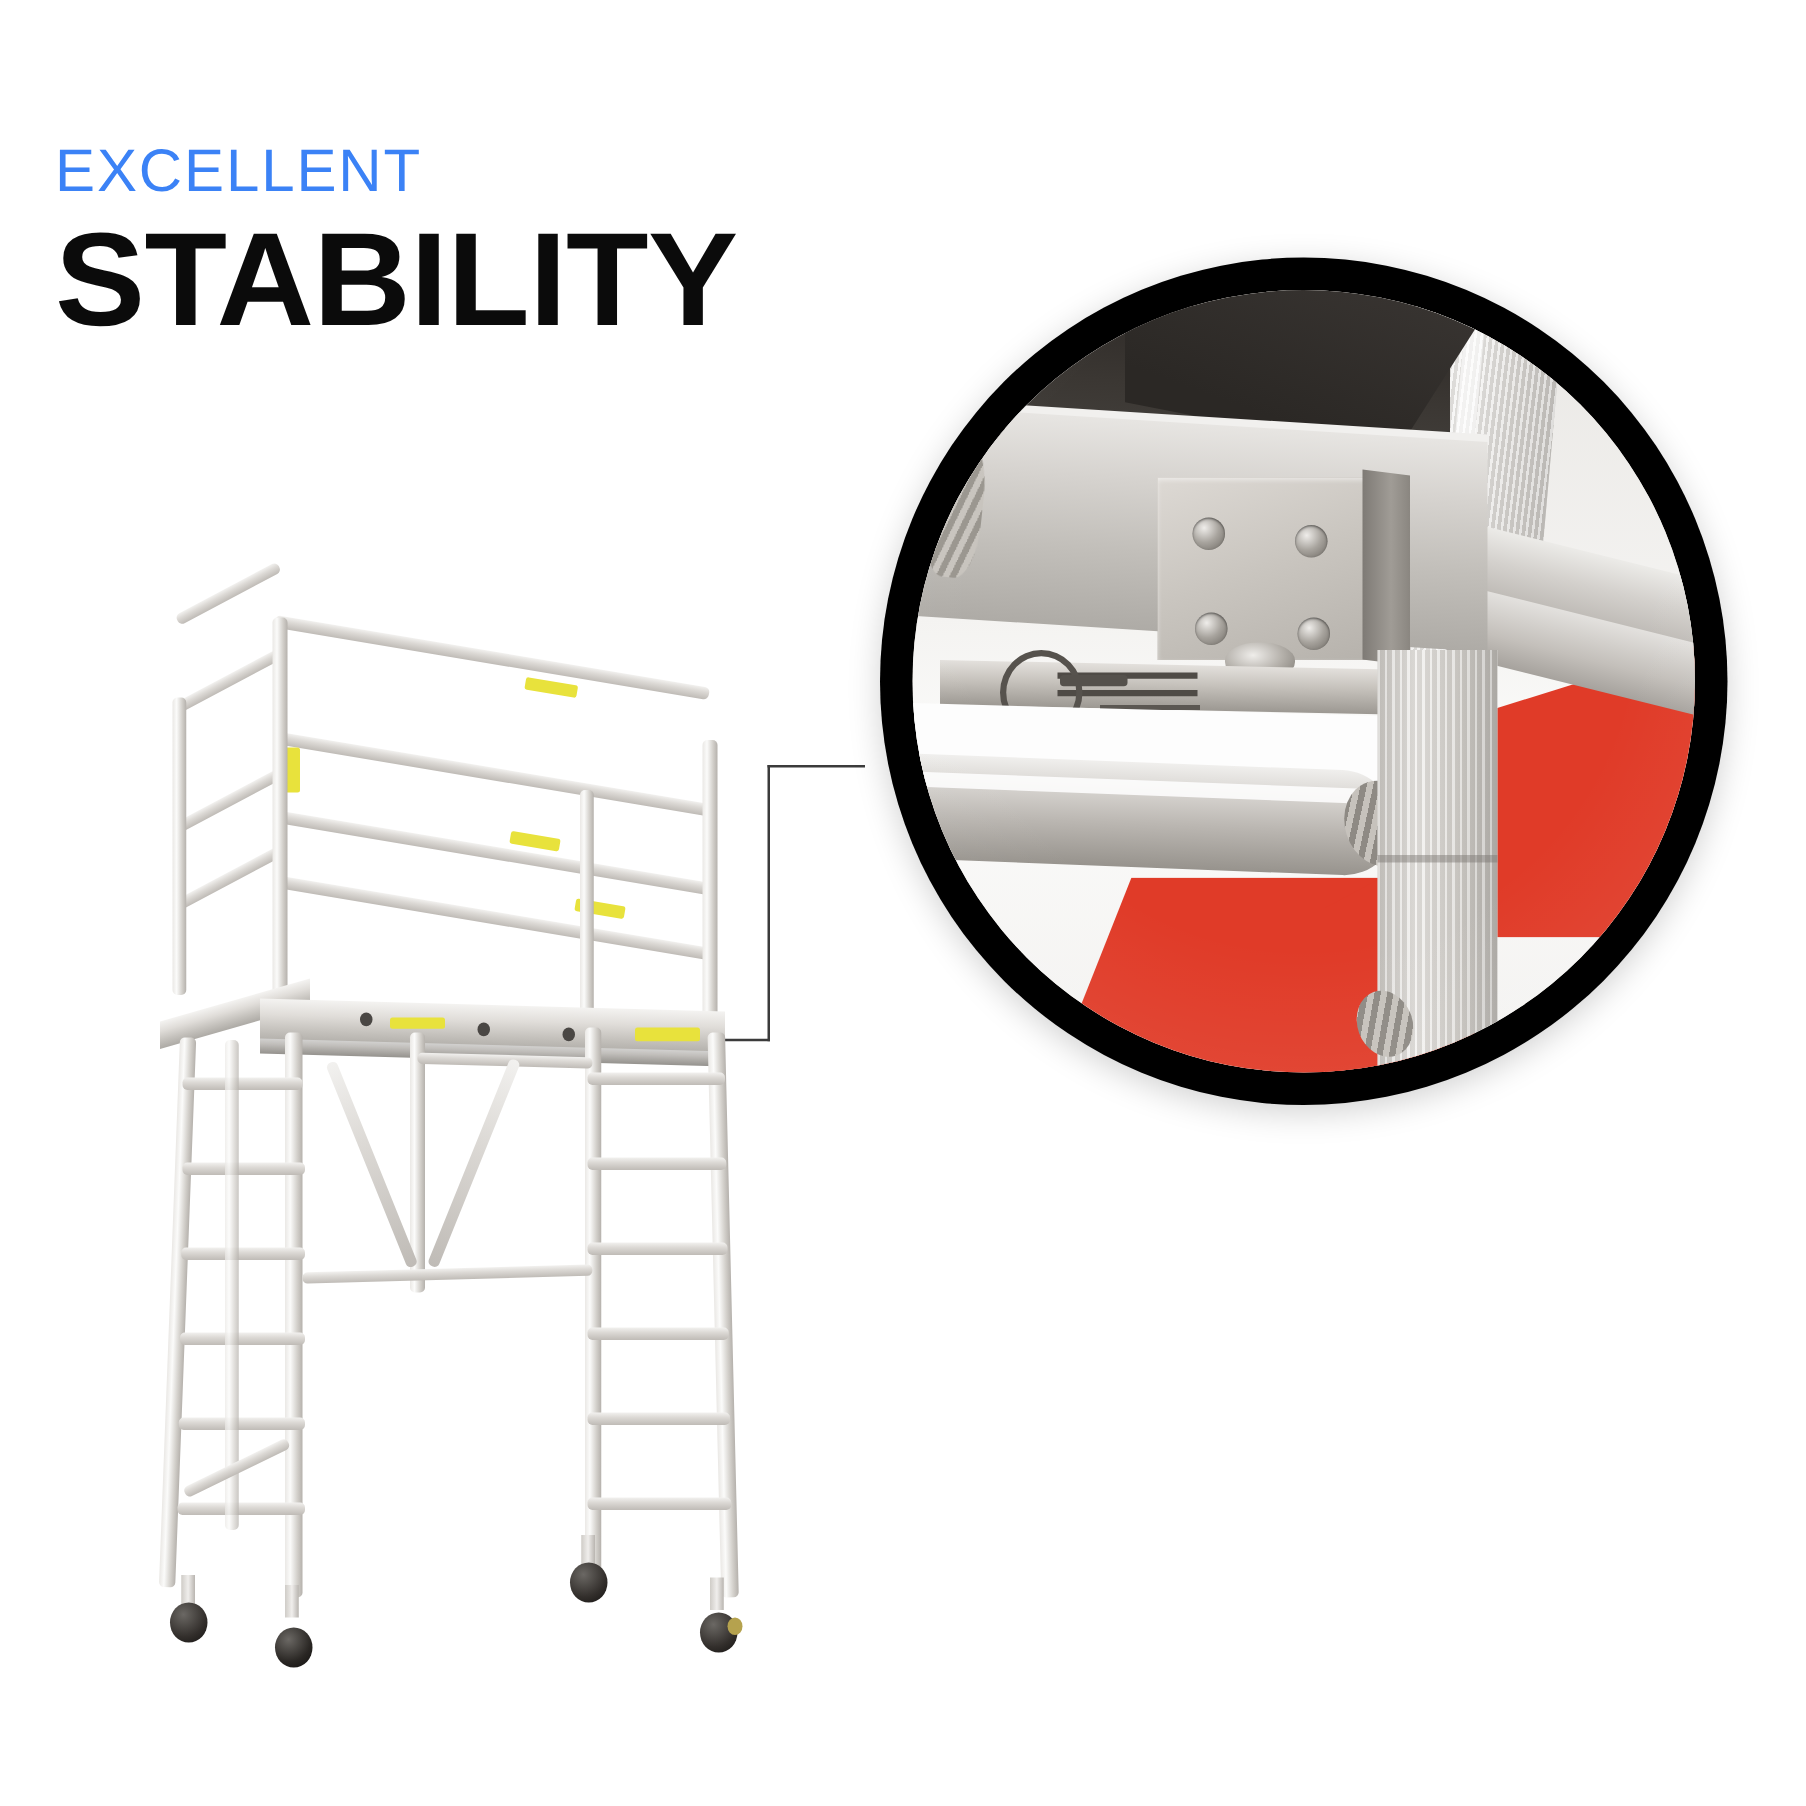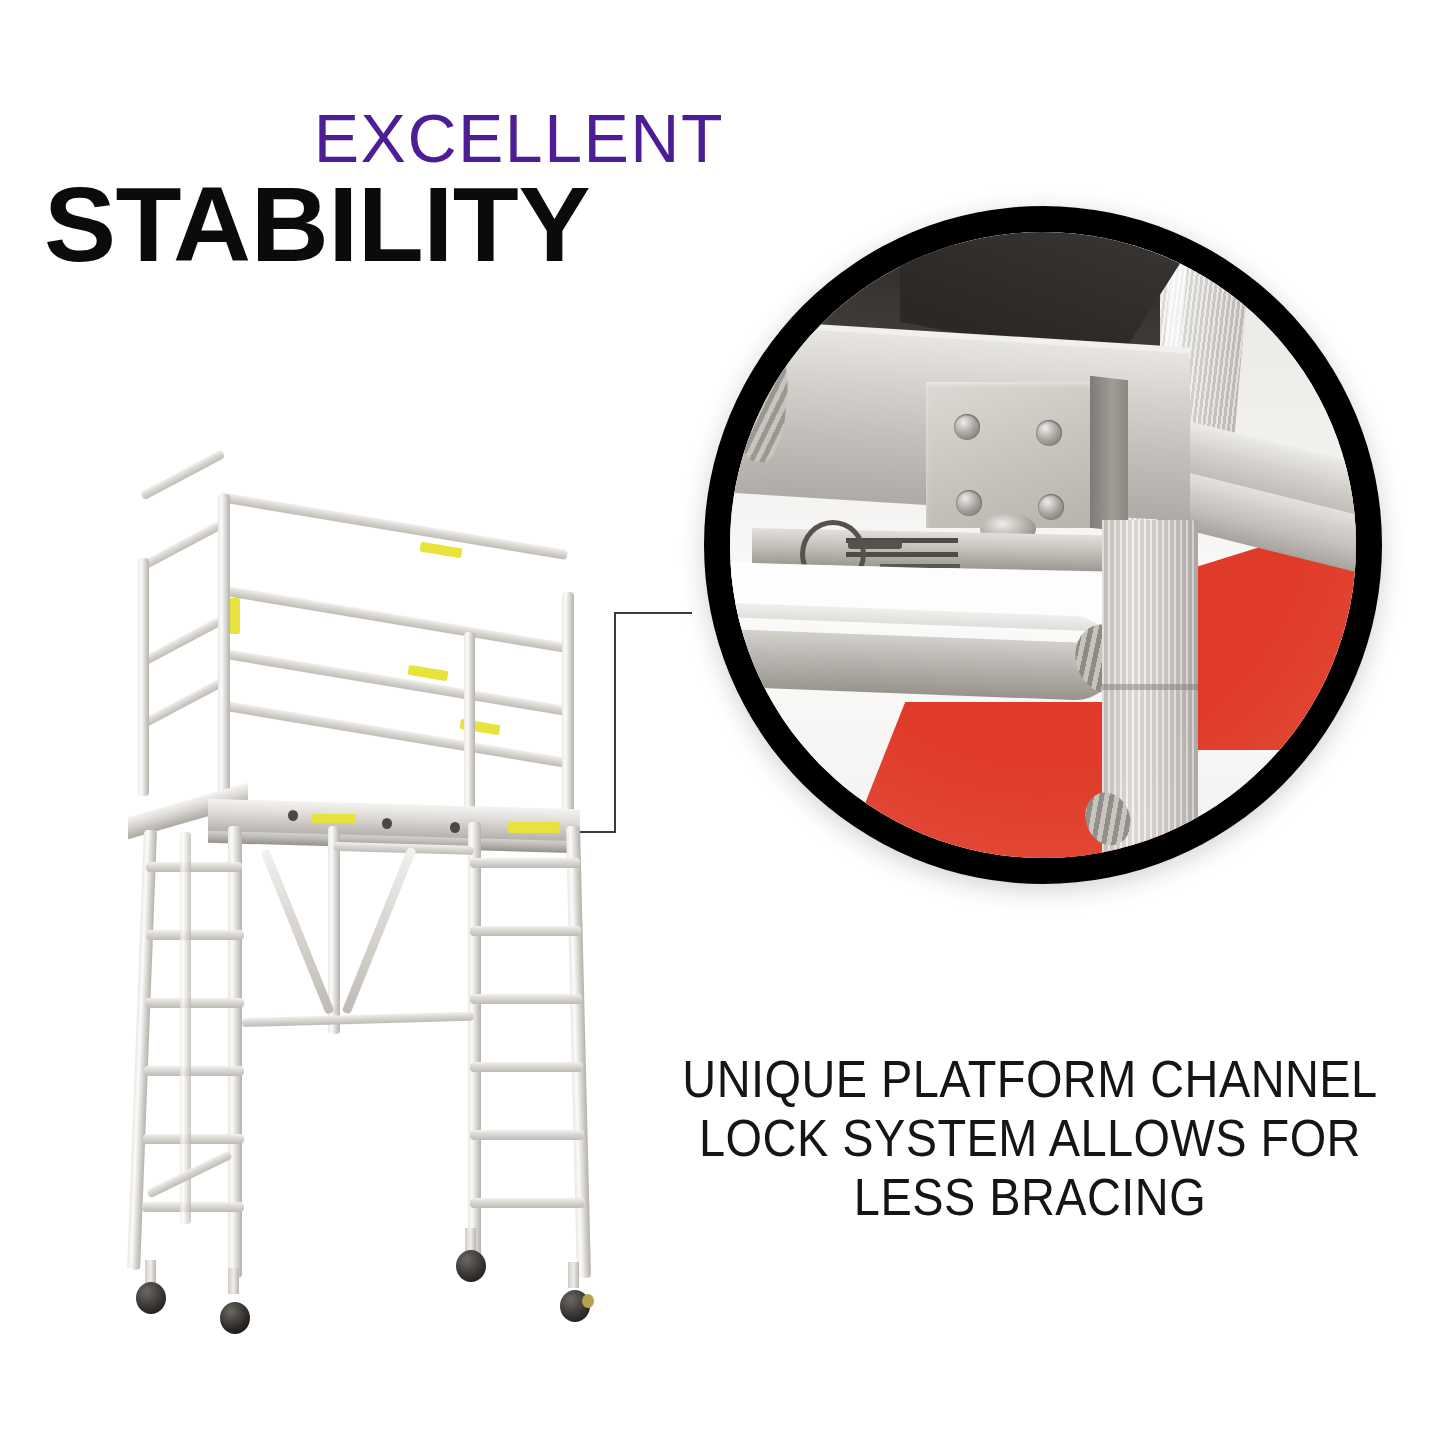--- a/index.html
+++ b/index.html
@@ -8,22 +8,22 @@
     background:#ffffff;
     font-family:"Liberation Sans","DejaVu Sans",sans-serif;
     overflow:hidden;
     position:relative;
   }
   .stage{position:absolute;left:0;top:0;width:1445px;height:1445px;background:#fff;}
 
   
   .headline{position:absolute;left:44px;top:106px;width:680px;}
   .headline .l1{
-    font-size:68px;line-height:64px;letter-spacing:1.5px;
-    font-weight:300;color:#4c1d95;white-space:nowrap;text-align:right;
+    font-size:48px;line-height:64px;letter-spacing:1.5px;
+    font-weight:300;color:#3b82f6;white-space:nowrap;
   }
   .headline .l2{
     font-size:106px;line-height:104px;letter-spacing:-0.5px;
     font-weight:900;color:#0b0b0b;white-space:nowrap;margin-top:2px;
     transform:scaleX(1.02);transform-origin:left center;
   }
 
   
   .caption{
     position:absolute;left:640px;top:1050px;width:780px;
@@ -305,19 +305,14 @@
       <div class="wheel" style="left:0;top:22px;"></div>
     </div>
     <div class="caster" style="left:440px;top:792px;">
       <div class="stem" style="left:8px;top:0;"></div>
       <div class="wheel" style="left:0;top:28px;"></div>
       <div class="brass" style="left:22px;top:32px;"></div>
     </div>
 
   </div>
 
-  <div class="caption">
-    <span>UNIQUE PLATFORM CHANNEL</span>
-    <span>LOCK SYSTEM ALLOWS FOR</span>
-    <span>LESS BRACING</span>
-  </div>
 
 </div>
 
 </body></html>

